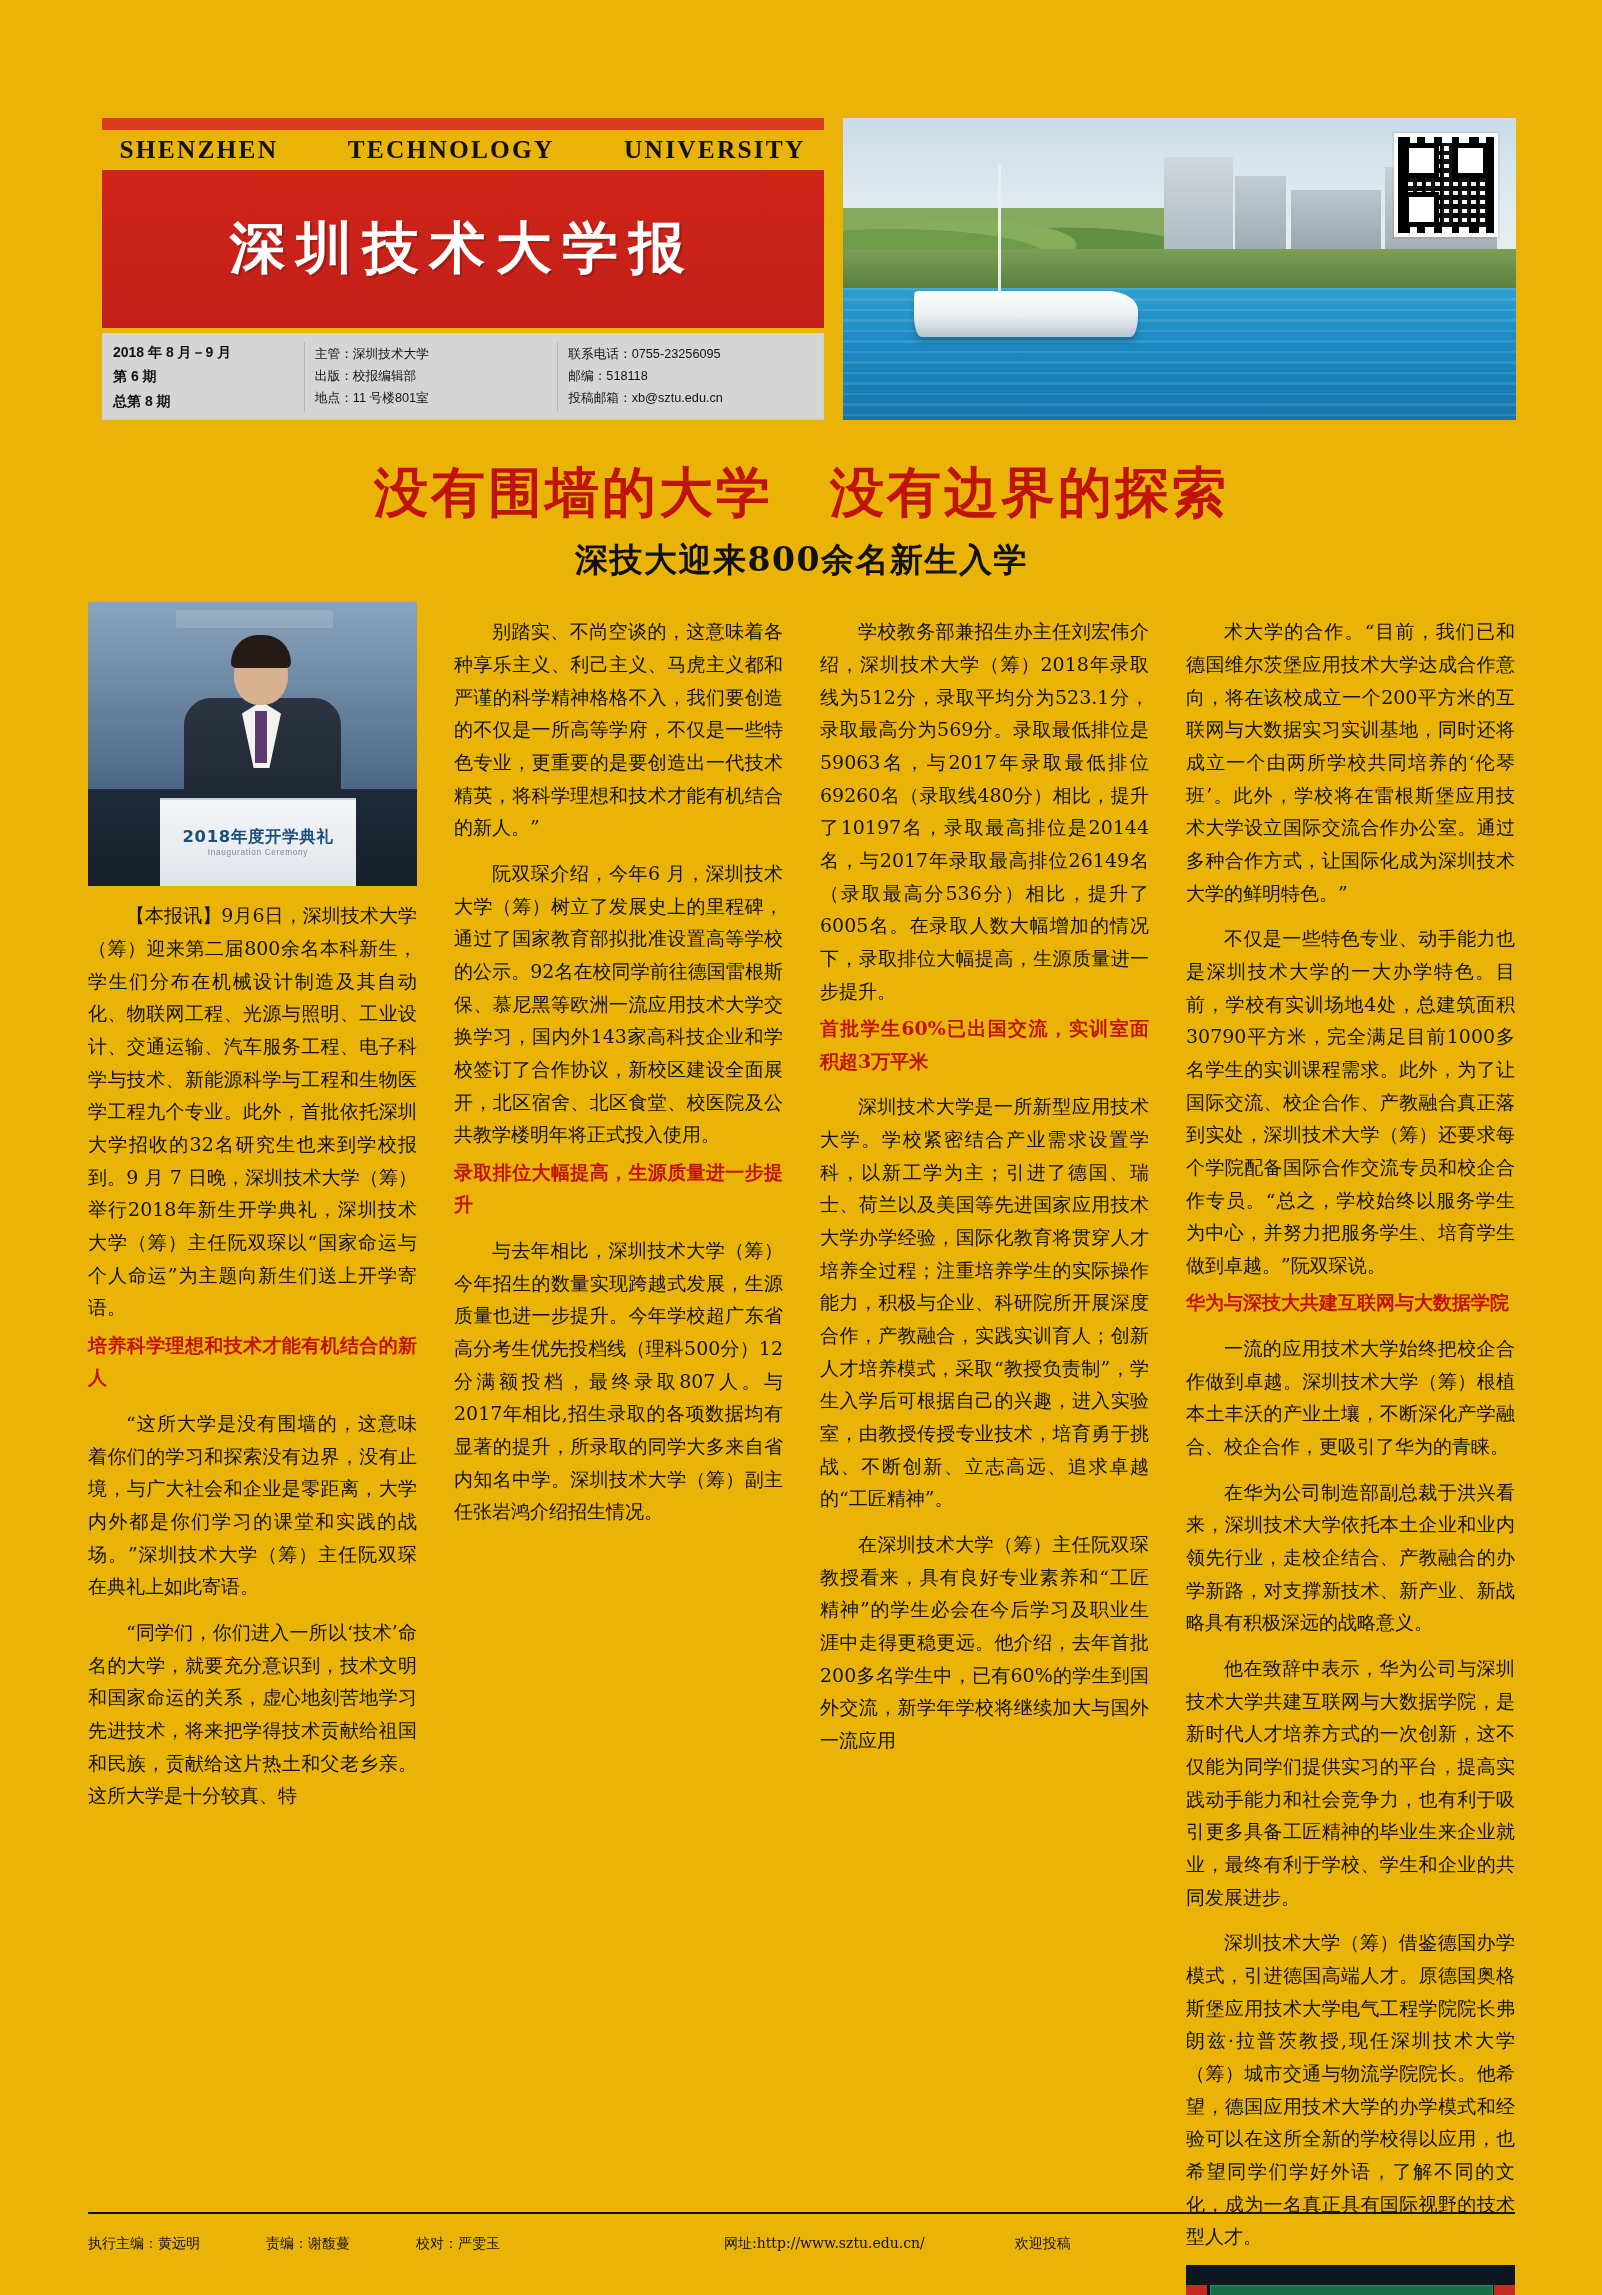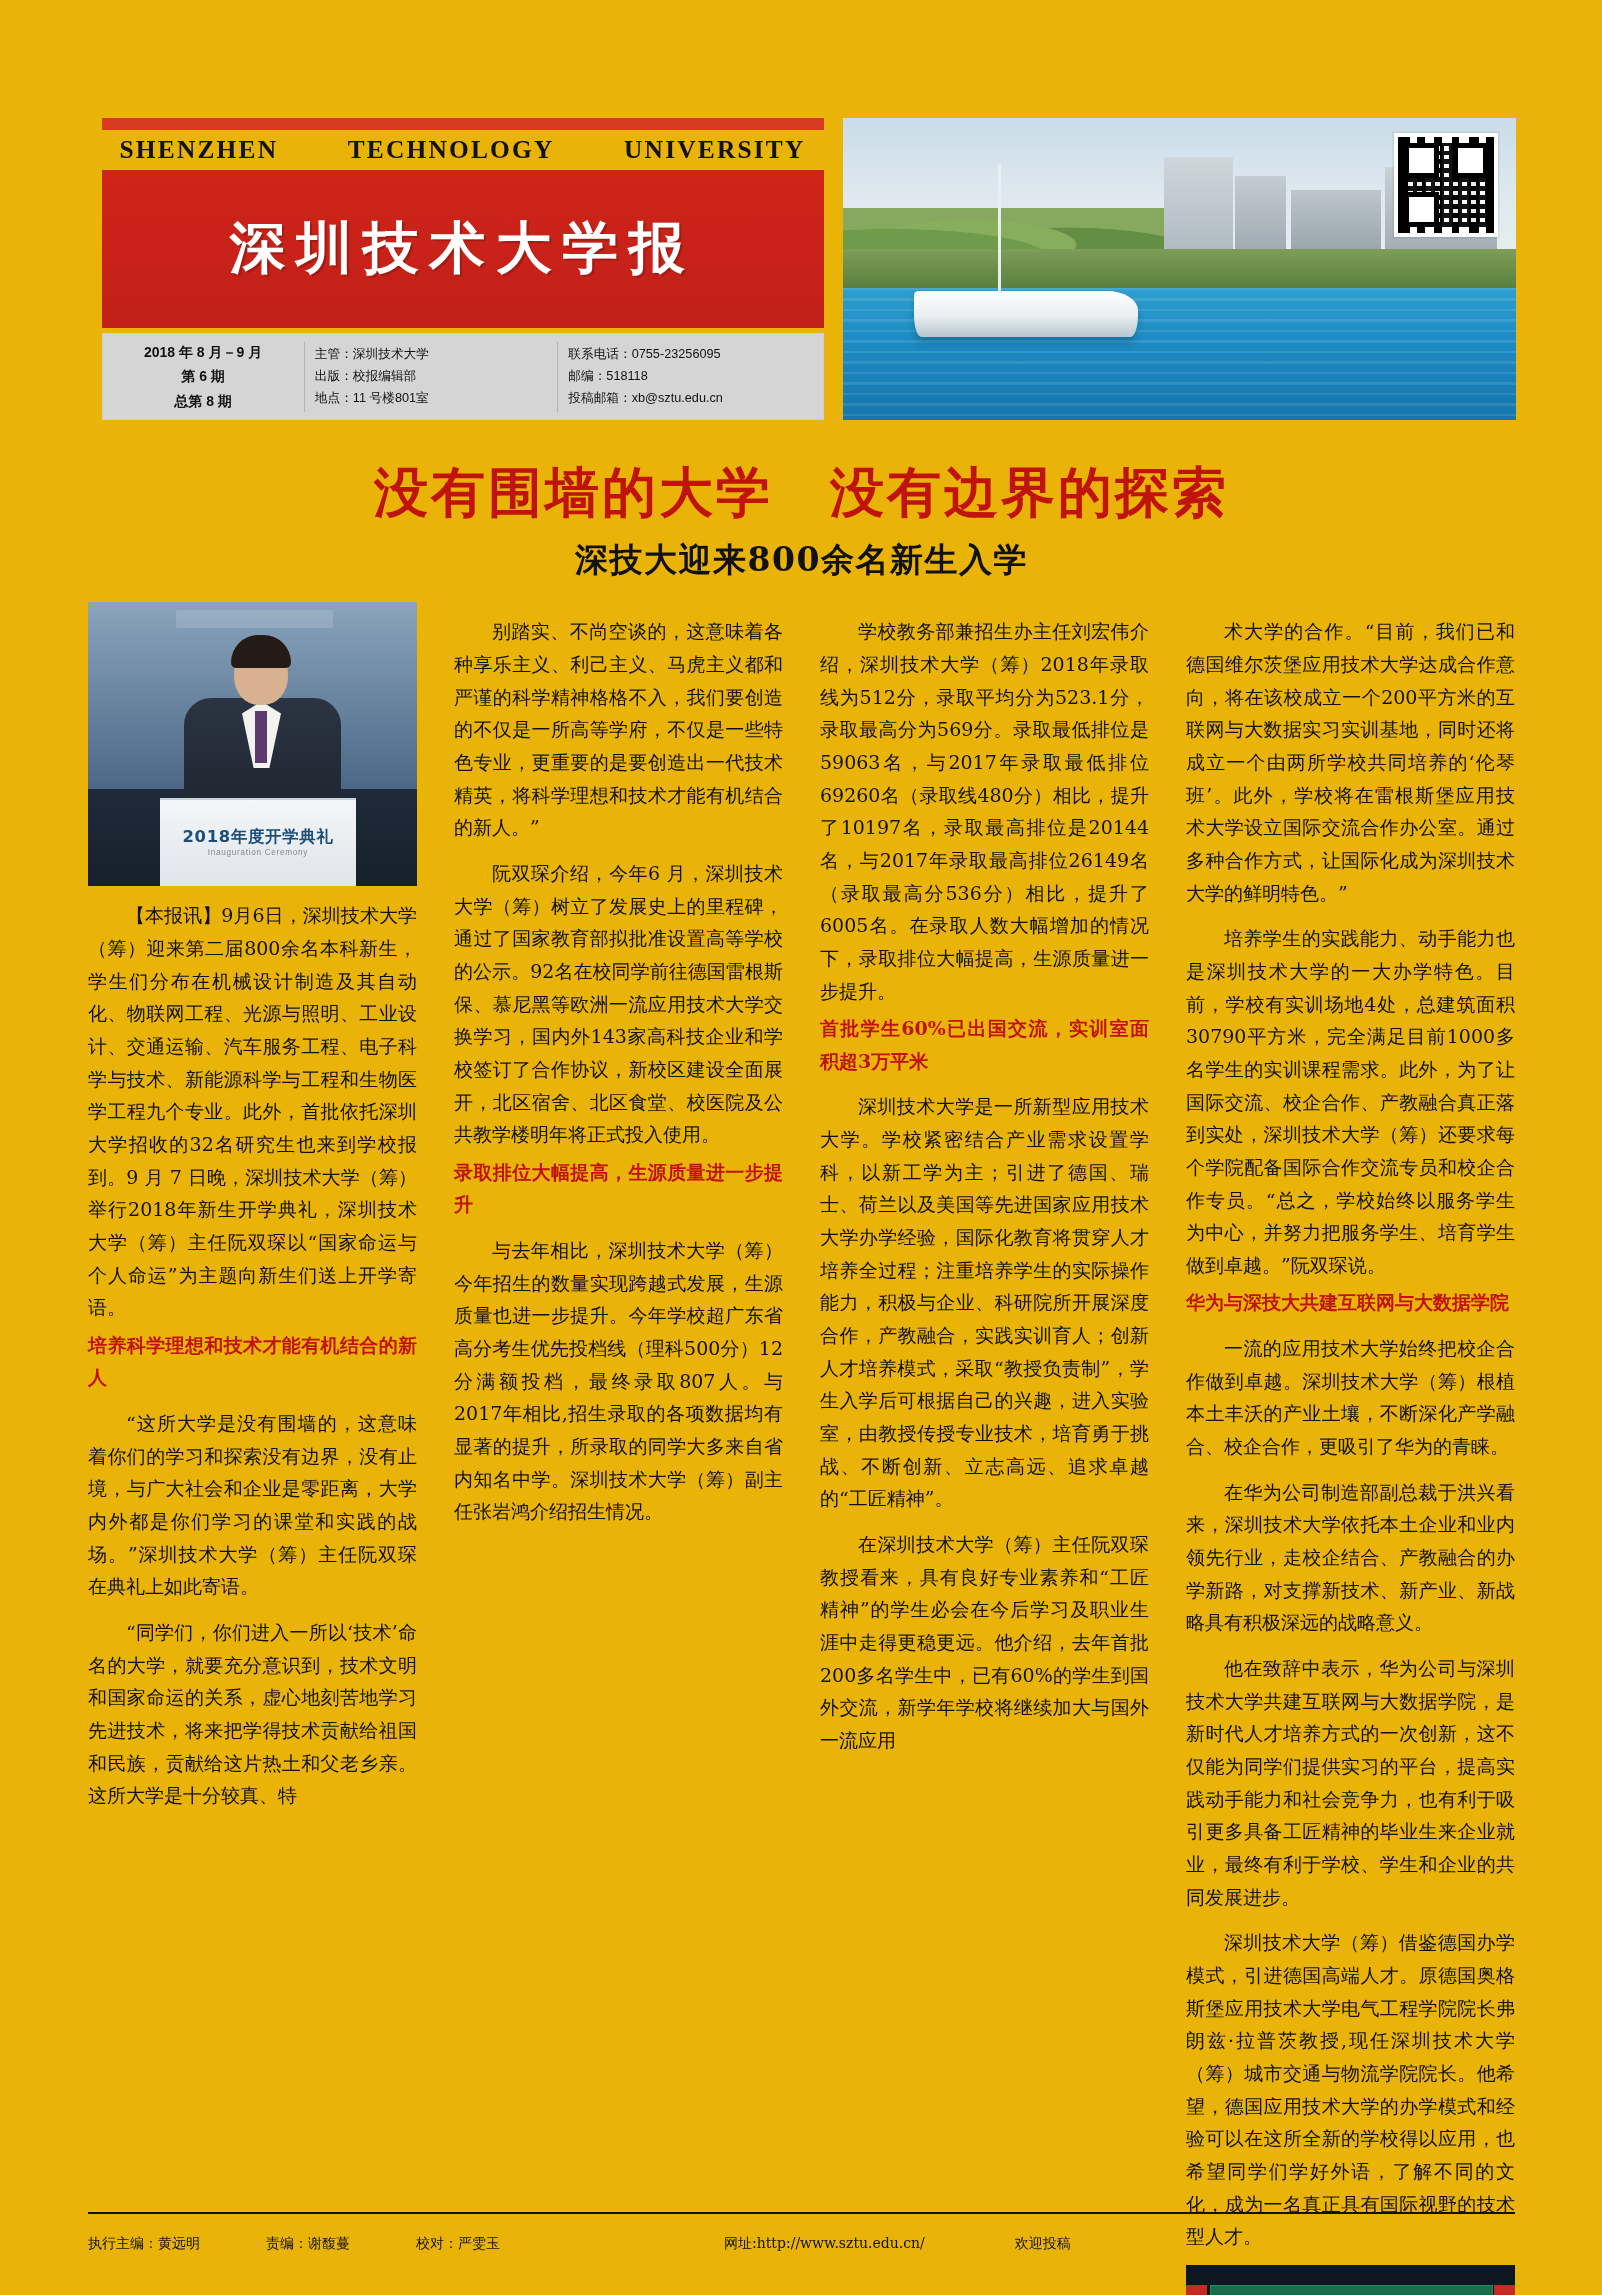--- a/index.html
+++ b/index.html
@@ -100,21 +100,21 @@
   }
   .mi-col {
     box-sizing: border-box;
     padding: 9px 10.5px;
     font-size: 12.7px;
     line-height: 1.75;
     color: #111;
   }
   .mi-col.issue {
     width: 202px;
-    text-align: center;
+    text-align: left;
     font-weight: bold;
     font-size: 14px;
     display: flex;
     flex-direction: column;
     justify-content: center;
   }
   .mi-col.pub { width: 254px; }
   .mi-col.contact { width: 266px; }
   .mi-sep {
     width: 0.7px;
@@ -459,21 +459,21 @@
 
       <div class="col" id="col3">
         <p>学校教务部兼招生办主任刘宏伟介绍，深圳技术大学（筹）2018年录取线为512分，录取平均分为523.1分，录取最高分为569分。录取最低排位是59063名，与2017年录取最低排位69260名（录取线480分）相比，提升了10197名，录取最高排位是20144名，与2017年录取最高排位26149名（录取最高分536分）相比，提升了6005名。在录取人数大幅增加的情况下，录取排位大幅提高，生源质量进一步提升。</p>
         <p class="red">首批学生60%已出国交流，实训室面积超3万平米</p>
         <p>深圳技术大学是一所新型应用技术大学。学校紧密结合产业需求设置学科，以新工学为主；引进了德国、瑞士、荷兰以及美国等先进国家应用技术大学办学经验，国际化教育将贯穿人才培养全过程；注重培养学生的实际操作能力，积极与企业、科研院所开展深度合作，产教融合，实践实训育人；创新人才培养模式，采取“教授负责制”，学生入学后可根据自己的兴趣，进入实验室，由教授传授专业技术，培育勇于挑战、不断创新、立志高远、追求卓越的“工匠精神”。</p>
         <p>在深圳技术大学（筹）主任阮双琛教授看来，具有良好专业素养和“工匠精神”的学生必会在今后学习及职业生涯中走得更稳更远。他介绍，去年首批200多名学生中，已有60%的学生到国外交流，新学年学校将继续加大与国外一流应用</p>
       </div>
 
       <div class="col" id="col4">
         <p>术大学的合作。“目前，我们已和德国维尔茨堡应用技术大学达成合作意向，将在该校成立一个200平方米的互联网与大数据实习实训基地，同时还将成立一个由两所学校共同培养的‘伦琴班’。此外，学校将在雷根斯堡应用技术大学设立国际交流合作办公室。通过多种合作方式，让国际化成为深圳技术大学的鲜明特色。”</p>
-        <p>培养学生的实践能力、动手能力也是深圳技术大学的一大办学特色。目前，学校有实训场地4处，总建筑面积30790平方米，完全满足目前1000多名学生的实训课程需求。此外，为了让国际交流、校企合作、产教融合真正落到实处，深圳技术大学（筹）还要求每个学院配备国际合作交流专员和校企合作专员。“总之，学校始终以服务学生为中心，并努力把服务学生、培育学生做到卓越。”阮双琛说。</p>
+        <p>不仅是一些特色专业、动手能力也是深圳技术大学的一大办学特色。目前，学校有实训场地4处，总建筑面积30790平方米，完全满足目前1000多名学生的实训课程需求。此外，为了让国际交流、校企合作、产教融合真正落到实处，深圳技术大学（筹）还要求每个学院配备国际合作交流专员和校企合作专员。“总之，学校始终以服务学生为中心，并努力把服务学生、培育学生做到卓越。”阮双琛说。</p>
         <p class="red">华为与深技大共建互联网与大数据学院</p>
         <p>一流的应用技术大学始终把校企合作做到卓越。深圳技术大学（筹）根植本土丰沃的产业土壤，不断深化产学融合、校企合作，更吸引了华为的青睐。</p>
         <p>在华为公司制造部副总裁于洪兴看来，深圳技术大学依托本土企业和业内领先行业，走校企结合、产教融合的办学新路，对支撑新技术、新产业、新战略具有积极深远的战略意义。</p>
         <p>他在致辞中表示，华为公司与深圳技术大学共建互联网与大数据学院，是新时代人才培养方式的一次创新，这不仅能为同学们提供实习的平台，提高实践动手能力和社会竞争力，也有利于吸引更多具备工匠精神的毕业生来企业就业，最终有利于学校、学生和企业的共同发展进步。</p>
         <p>深圳技术大学（筹）借鉴德国办学模式，引进德国高端人才。原德国奥格斯堡应用技术大学电气工程学院院长弗朗兹·拉普茨教授,现任深圳技术大学（筹）城市交通与物流学院院长。他希望，德国应用技术大学的办学模式和经验可以在这所全新的学校得以应用，也希望同学们学好外语，了解不同的文化，成为一名真正具有国际视野的技术型人才。</p>
 
         <div class="stage-photo">
           <div class="sp-sidebanner l"></div>
           <div class="sp-sidebanner r"></div>
           <div class="sp-screen">

